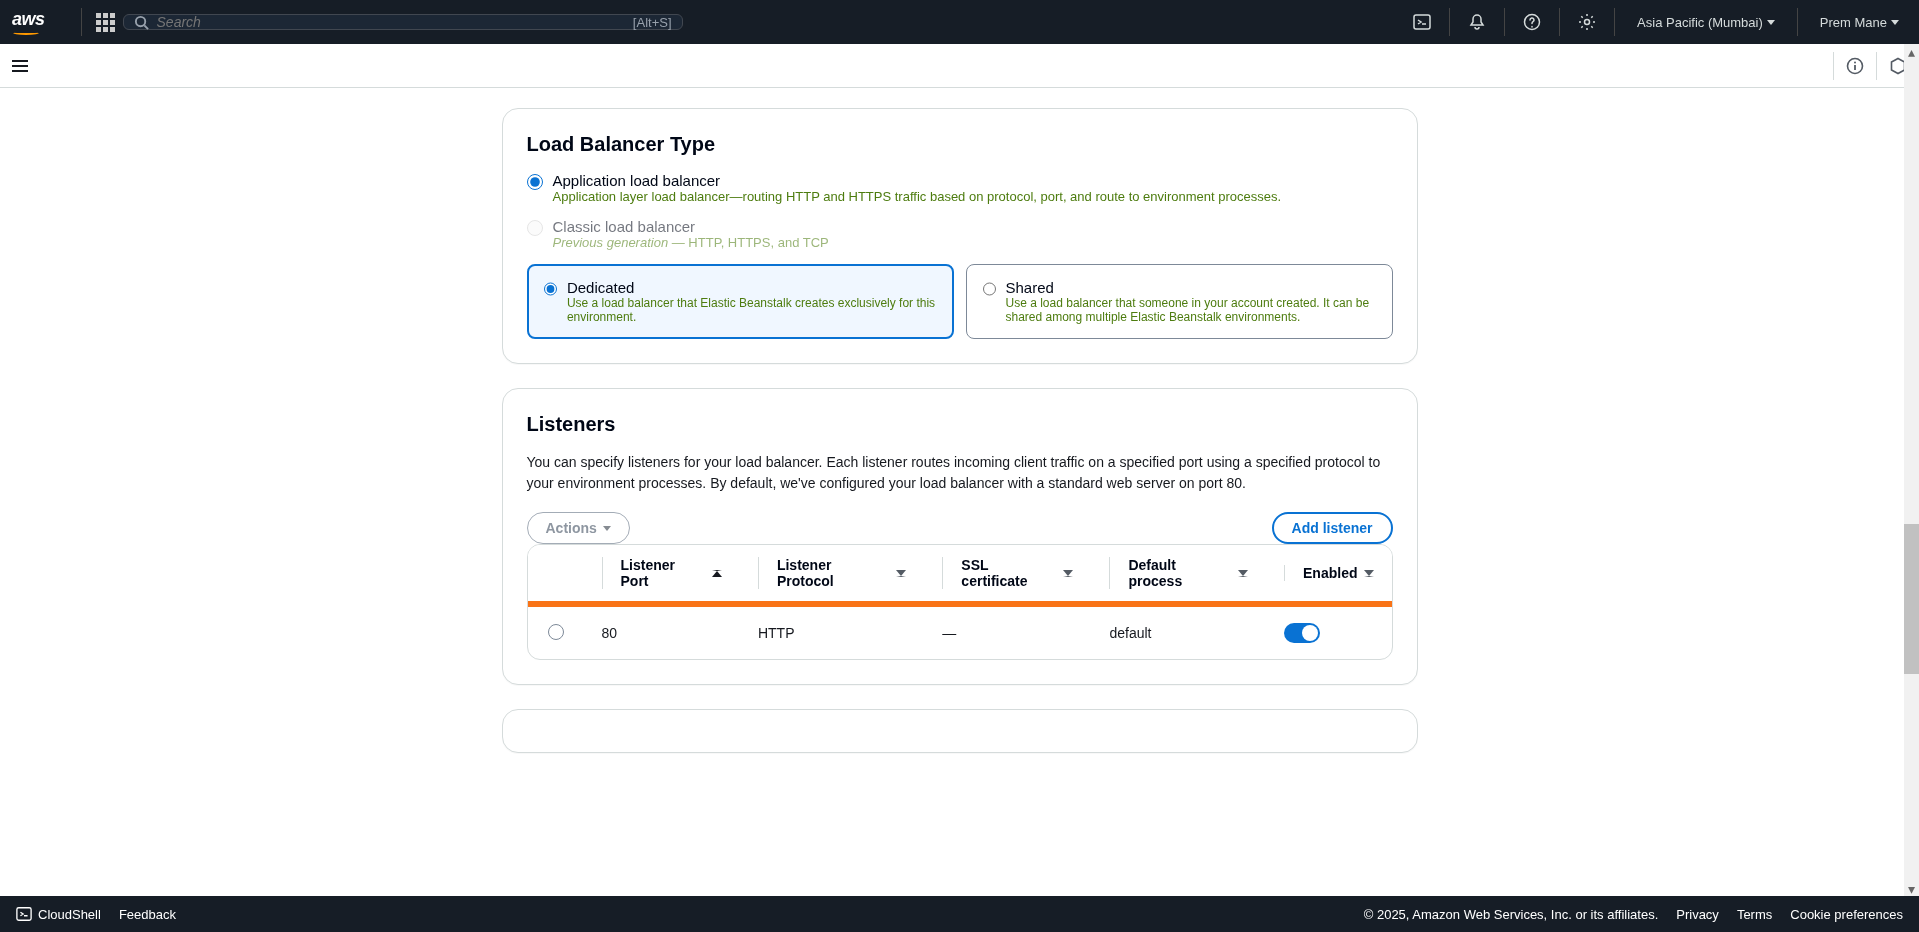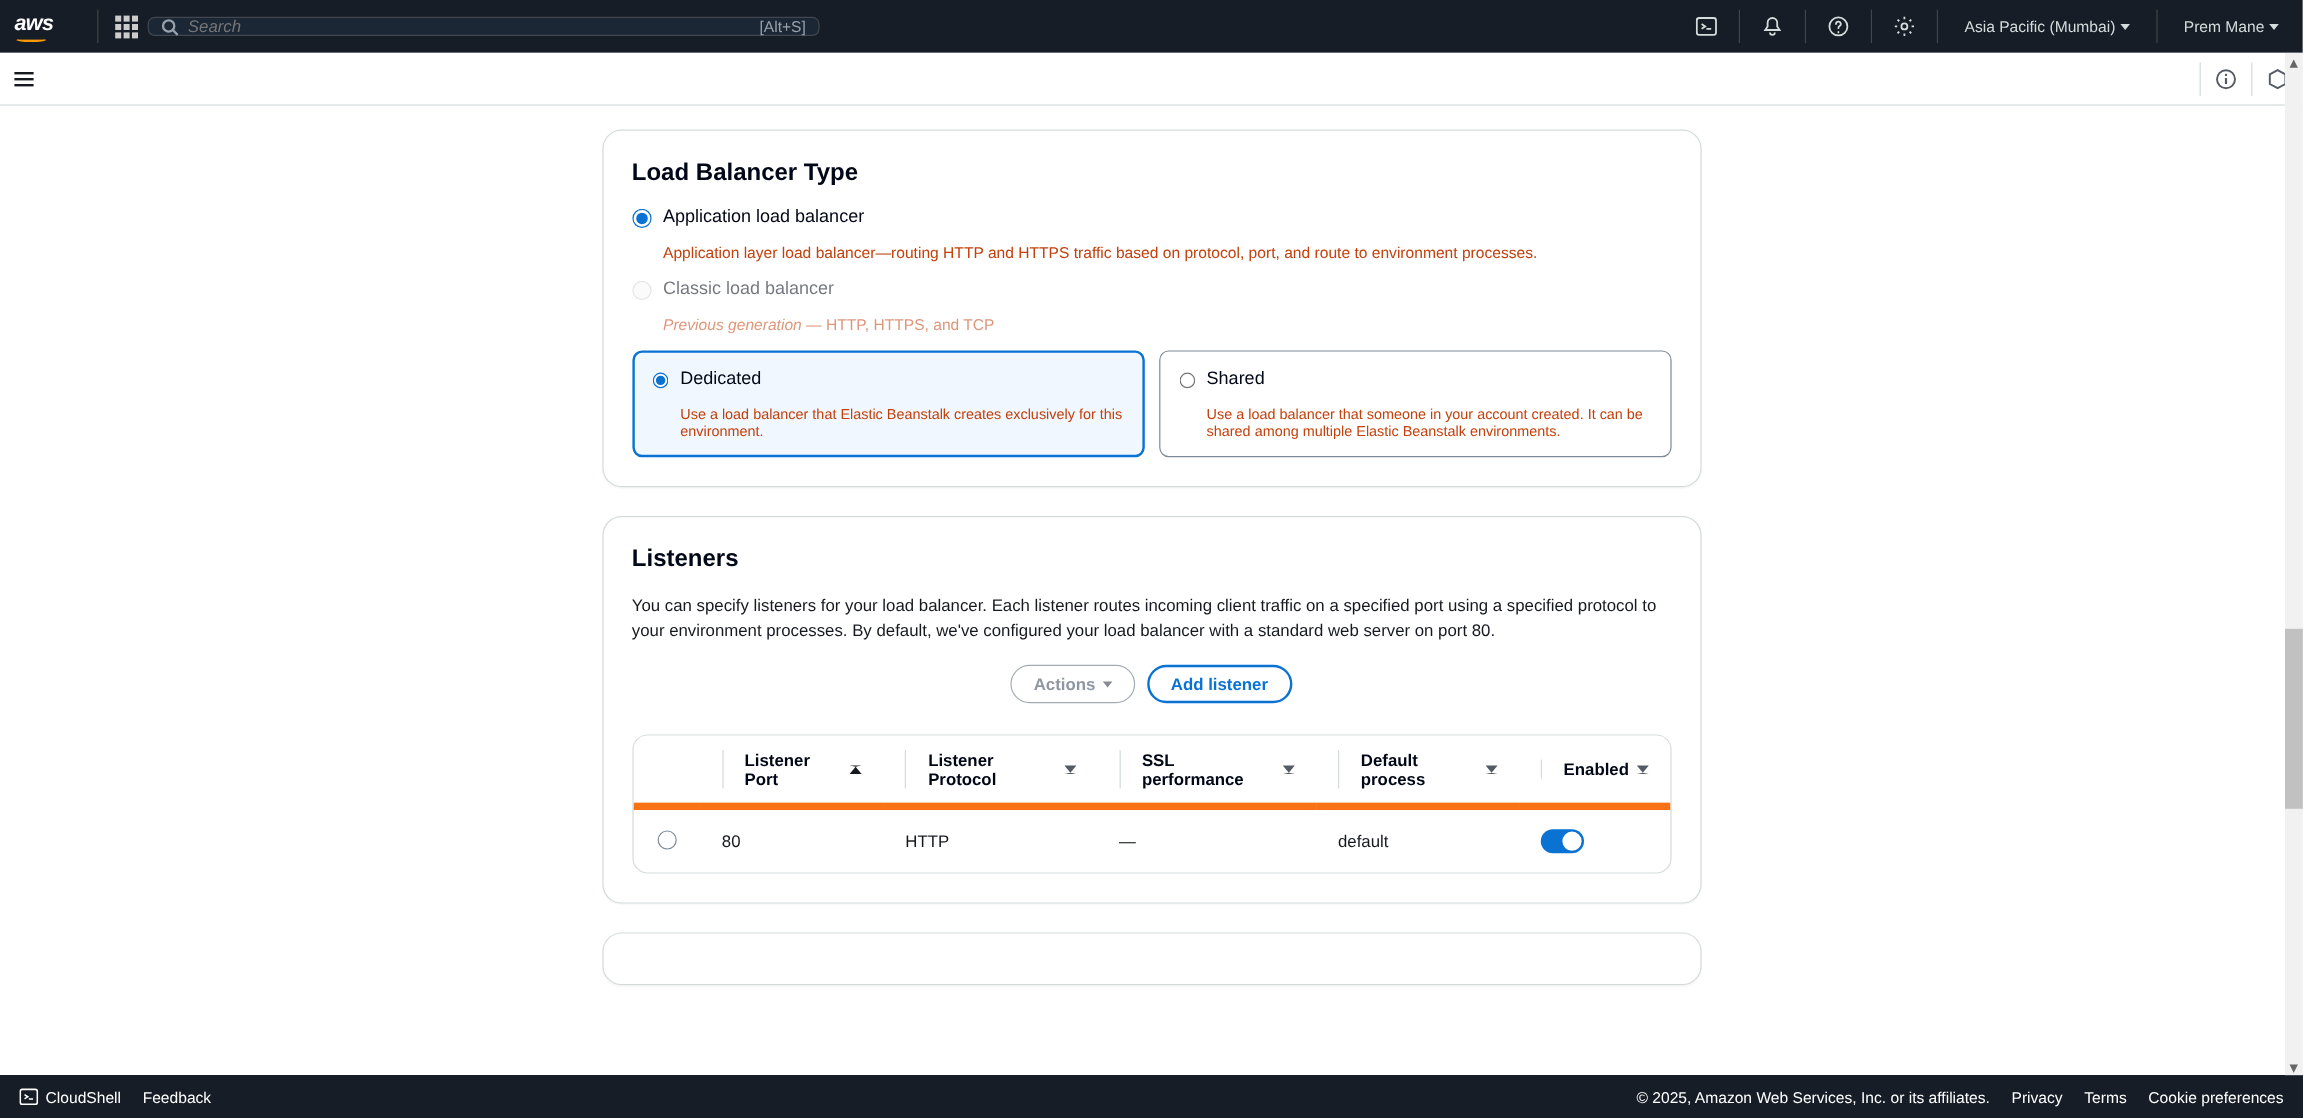--- a/index.html
+++ b/index.html
@@ -31,33 +31,33 @@
 
   
   .page { padding: 0 0 80px 0; display:flex; flex-direction:column; align-items:center; }
   .card { width: 916px; border:1px solid #d5dbdb; border-radius:16px; padding: 24px; margin-top: 20px; background:#fff; box-shadow: 0 1px 1px rgba(0,0,0,0.03); margin-bottom: 4px;}
   .card h2 { font-size: 20px; font-weight: 700; color:#000716; margin-bottom: 16px; }
 
   .radio-opt { display:flex; gap:10px; margin-bottom: 14px; align-items:flex-start; }
   .radio-opt input[type="radio"] { width:16px; height:16px; margin-top:2px; accent-color:#0972d3; }
   .radio-opt.disabled { opacity: 0.55; }
   .opt-title { font-size:15px; color:#000716; }
-  .opt-desc { font-size:13px; color:#c2410c; margin-top:14px; }
+  .opt-desc { font-size:13px; color:#4d7c0f; margin-top:0; }
   .opt-desc em { font-style: italic; }
 
   .tile-row { display:flex; gap:12px; margin-top:12px; }
   .tile { flex:1; border:1px solid #7d8998; border-radius:8px; padding:14px 16px; display:flex; gap:10px; align-items:flex-start; cursor:pointer; }
   .tile.selected { border:2px solid #0972d3; background:#f0f7ff; padding:13px 15px; }
   .tile input[type="radio"] { width:16px; height:16px; margin-top:2px; accent-color:#0972d3; }
   .tile .opt-title { font-weight:400; font-size:15px; }
   .tile .opt-desc { font-size:12px; }
 
   .listeners-desc { font-size:14px; color:#16191f; margin-bottom: 18px; line-height:1.5; }
 
-  .table-actions { display:flex; justify-content:center; gap:10px; margin-bottom:26px; }
+  .table-actions { display:flex; justify-content:space-between; gap:10px; margin-bottom:0; }
   .btn { border-radius: 20px; padding: 6px 18px; font-weight:700; font-size:14px; cursor:pointer; display:inline-flex; align-items:center; gap:6px; }
   .btn-secondary { border:1px solid #7d8998; background:#fff; color:#5f6b7a; }
   .btn-secondary.disabled { opacity:0.7; cursor:default; }
   .btn-primary { border:2px solid #0972d3; background:#fff; color:#0972d3; }
 
   .table-wrap { border:1px solid #d5dbdb; border-radius:13px; overflow:hidden; }
   table { width:100%; border-collapse:collapse; }
   thead th { text-align:left; font-size:14px; font-weight:700; color:#000716; padding:12px 18px; border-bottom:6px solid #f97316; background:#fff; }
   thead th .col-inner { display:flex; align-items:center; justify-content:space-between; gap:6px; }
   thead th .col-sep { border-left:1px solid #d5dbdb; padding-left:18px; }
@@ -233,21 +233,21 @@
                 </div>
               </th>
             <th>
                 <div class="col-inner col-sep">
                   <span>Listener Protocol</span>
                   <div class="sort-tri-down"></div>
                 </div>
               </th>
             <th>
                 <div class="col-inner col-sep">
-                  <span>SSL performance</span>
+                  <span>SSL certificate</span>
                   <div class="sort-tri-down"></div>
                 </div>
               </th>
             <th>
                 <div class="col-inner col-sep">
                   <span>Default process</span>
                   <div class="sort-tri-down"></div>
                 </div>
               </th>
             <th>

